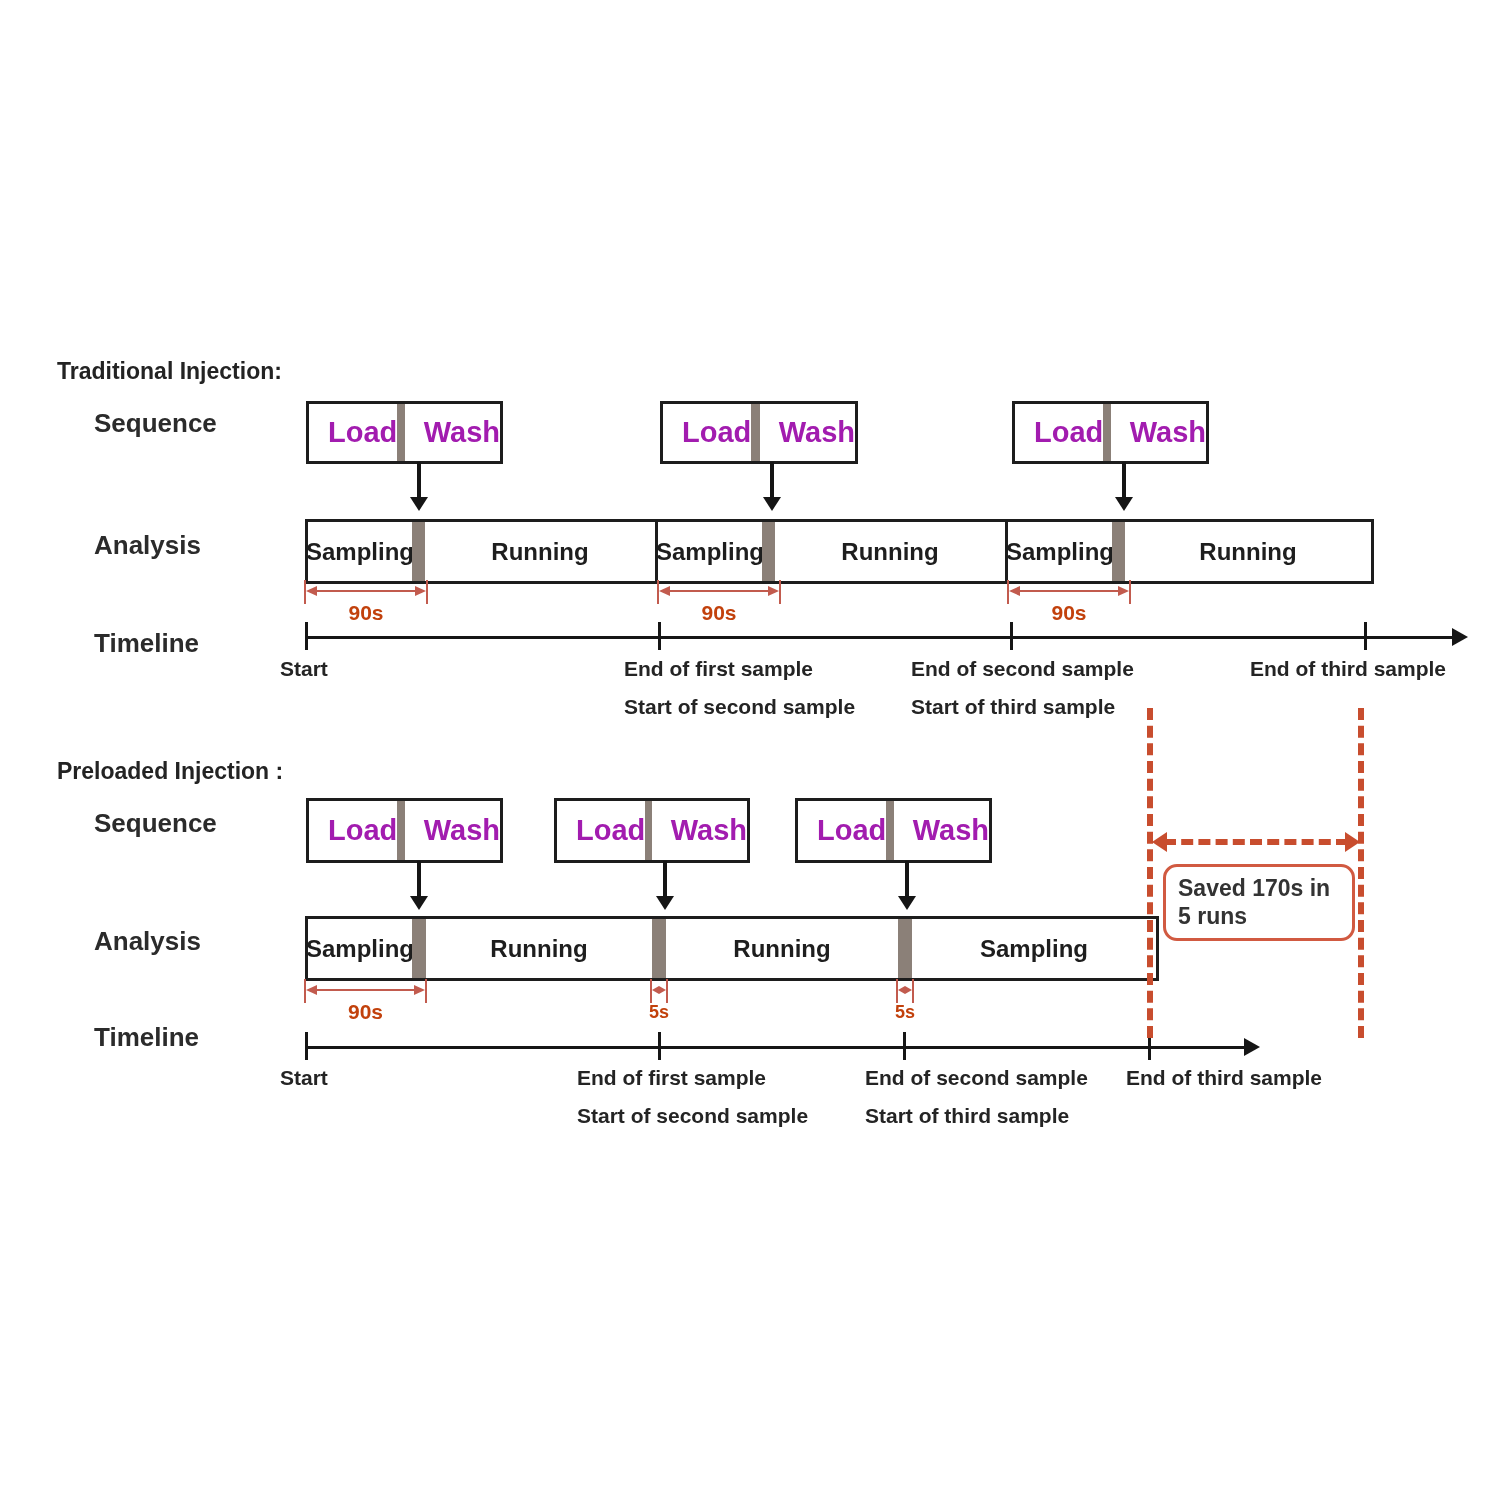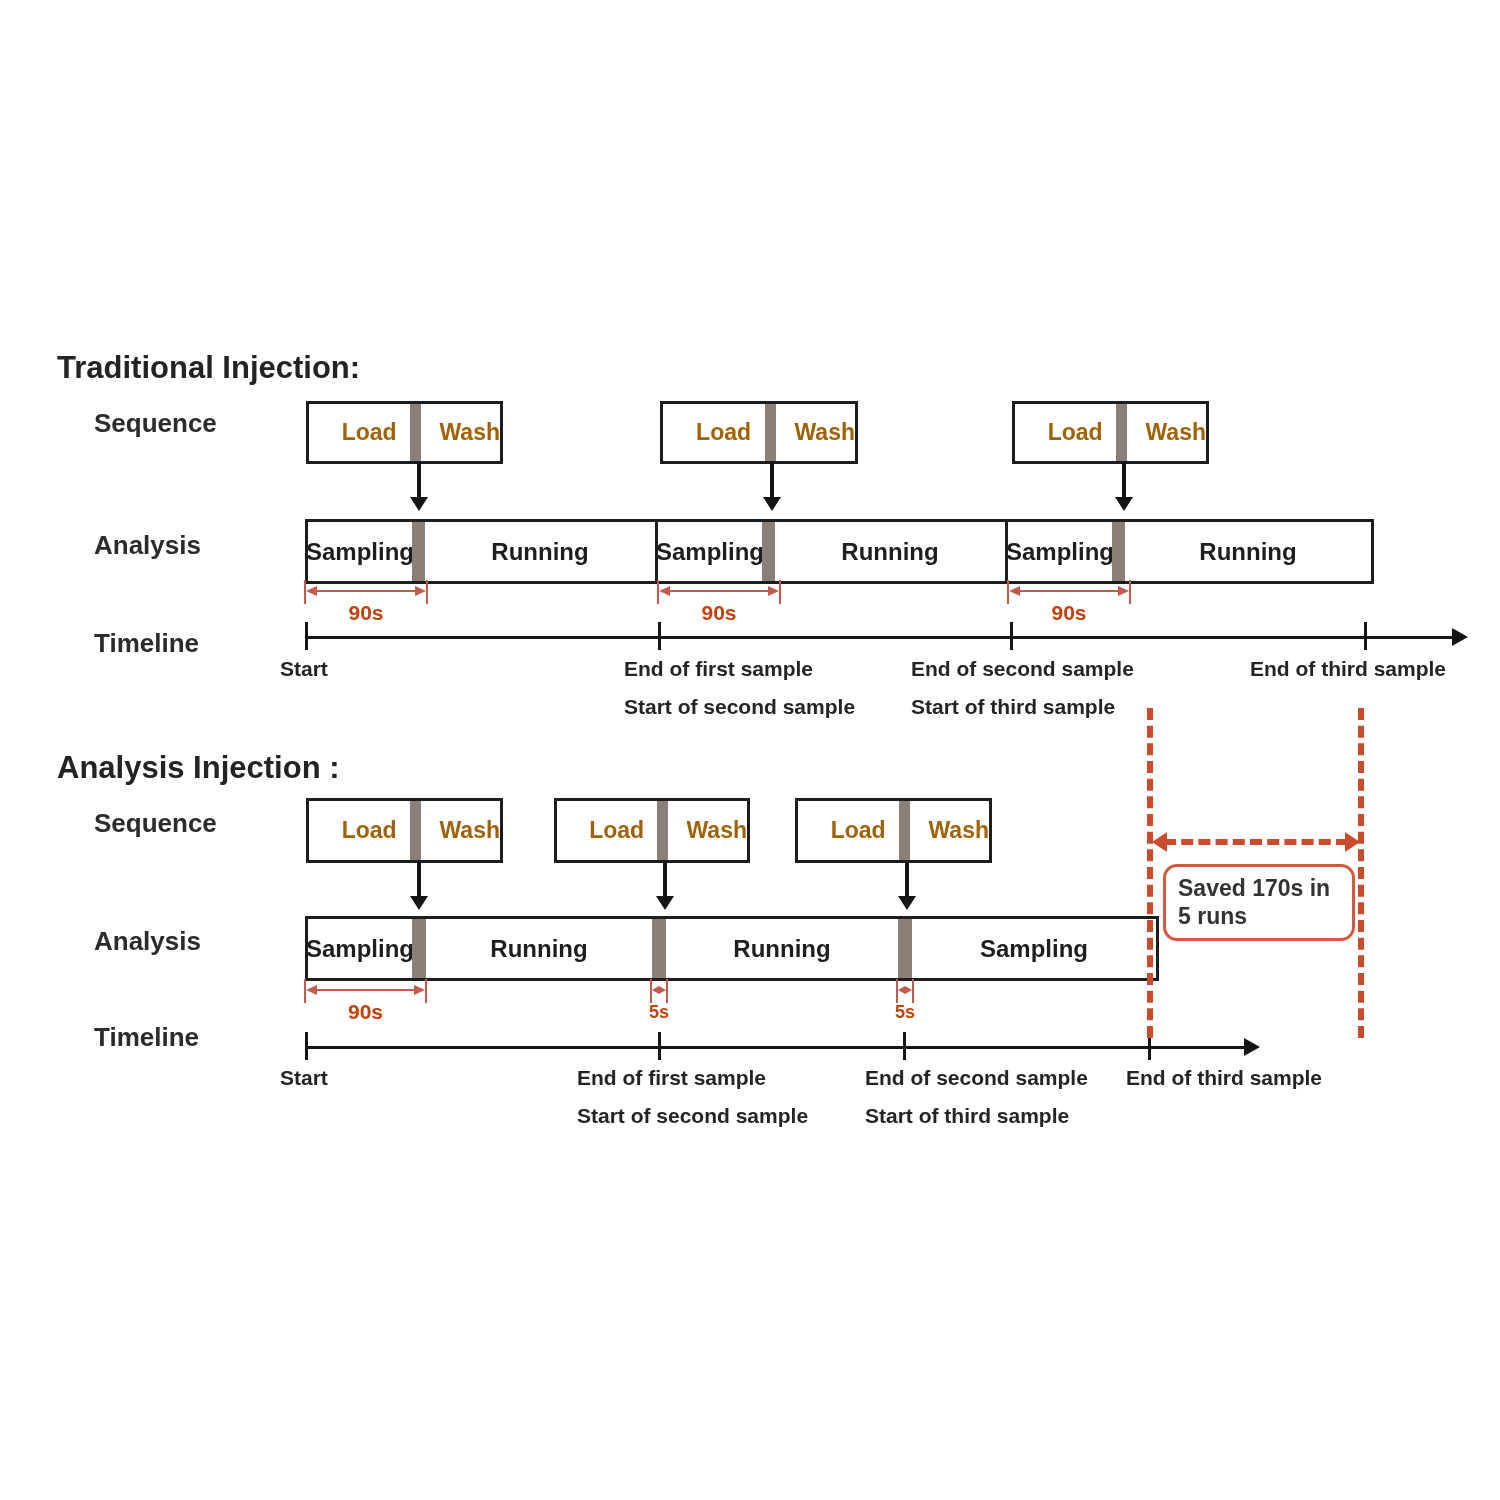--- a/index.html
+++ b/index.html
@@ -1,26 +1,26 @@
 <!DOCTYPE html>
 <html><head>
 <meta charset="utf-8">
 <style>
   html,body{margin:0;padding:0;background:#ffffff;}
   .canvas{
     position:relative;width:1500px;height:1500px;background:#ffffff;overflow:hidden;
     font-family:"Liberation Sans",sans-serif;color:#242424;
   }
   .abs{position:absolute;}
-  .title{font-size:31px;font-weight:700;color:#232323;white-space:nowrap;}
+  .title{font-size:23px;font-weight:700;color:#232323;white-space:nowrap;margin-top:8px;}
   .rowlab{font-size:26px;font-weight:700;color:#2b2b2b;white-space:nowrap;}
 
   
   .seqbox{border:3px solid #1d1d1d;background:#fff;display:flex;align-items:stretch;}
-  .seqbox .cell{display:flex;align-items:center;justify-content:center;font-weight:700;font-size:23px;color:#a16207;margin-left:19px;}
+  .seqbox .cell{display:flex;align-items:center;justify-content:center;font-weight:700;font-size:29px;color:#a21caf;margin-left:19px;}
   .seqbox .load{width:104px;}
   .seqbox .wash{flex:1;}
   .gdv{background:#8b8078;}
   .seqbox .gdv{width:13px;}
 
   
   .darrow{width:4px;background:#151515;}
   .darrow .head{position:absolute;left:-7px;bottom:-13px;width:0;height:0;
     border-left:9px solid transparent;border-right:9px solid transparent;border-top:14px solid #151515;}
 
@@ -147,21 +147,21 @@
   <div class="abs tick" style="left:1010px;top:622px;"></div>
   <div class="abs tick" style="left:1364px;top:622px;"></div>
 
   <div class="abs tlab" style="left:280px;top:657px;">Start</div>
   <div class="abs tlab" style="left:624px;top:657px;">End of first sample</div>
   <div class="abs tlab" style="left:624px;top:695px;">Start of second sample</div>
   <div class="abs tlab" style="left:911px;top:657px;">End of second sample</div>
   <div class="abs tlab" style="left:911px;top:695px;">Start of third sample</div>
   <div class="abs tlab" style="left:1250px;top:657px;">End of third sample</div>
 
-  <div class="abs title" style="left:57px;top:750px;">Analysis Injection :</div>
+  <div class="abs title" style="left:57px;top:750px;">Preloaded Injection :</div>
 
   <div class="abs rowlab" style="left:94px;top:808px;">Sequence</div>
 
   <div class="abs seqbox" style="left:306px;top:798px;width:191px;height:59px;">
     <div class="cell load">Load</div>
     <div class="gdv"></div>
     <div class="cell wash">Wash</div>
   </div>
   <div class="abs seqbox" style="left:554px;top:798px;width:190px;height:59px;">
     <div class="cell load">Load</div>

